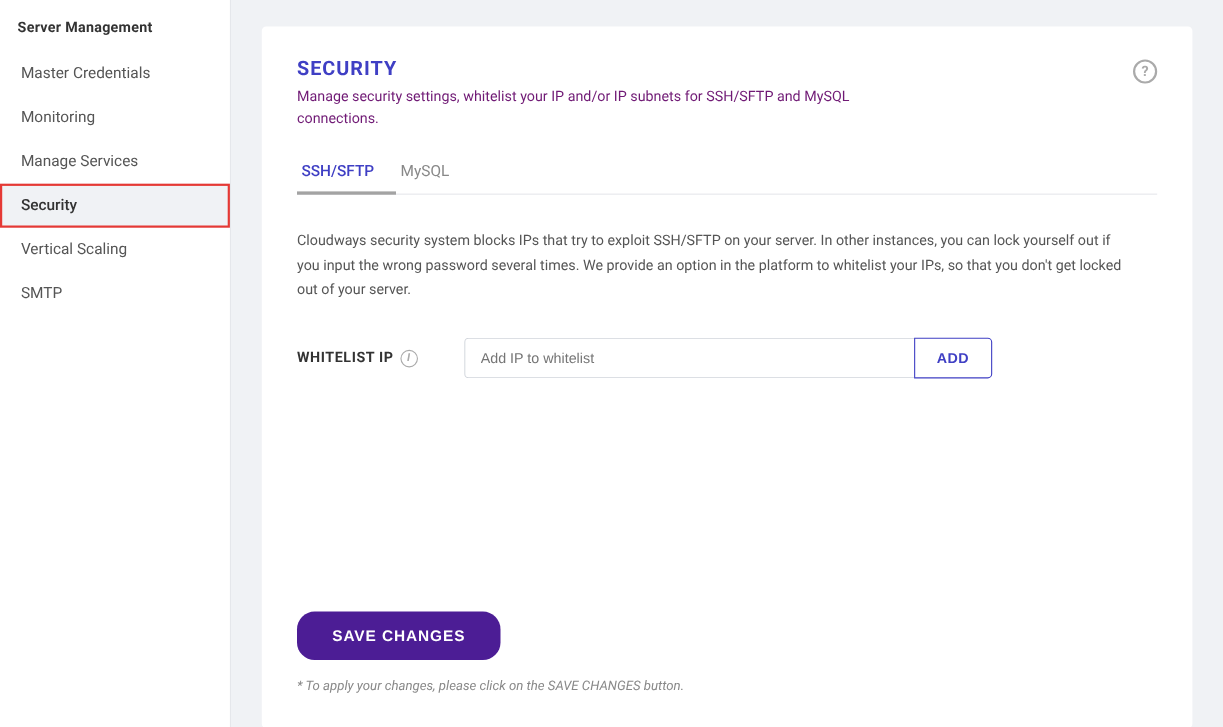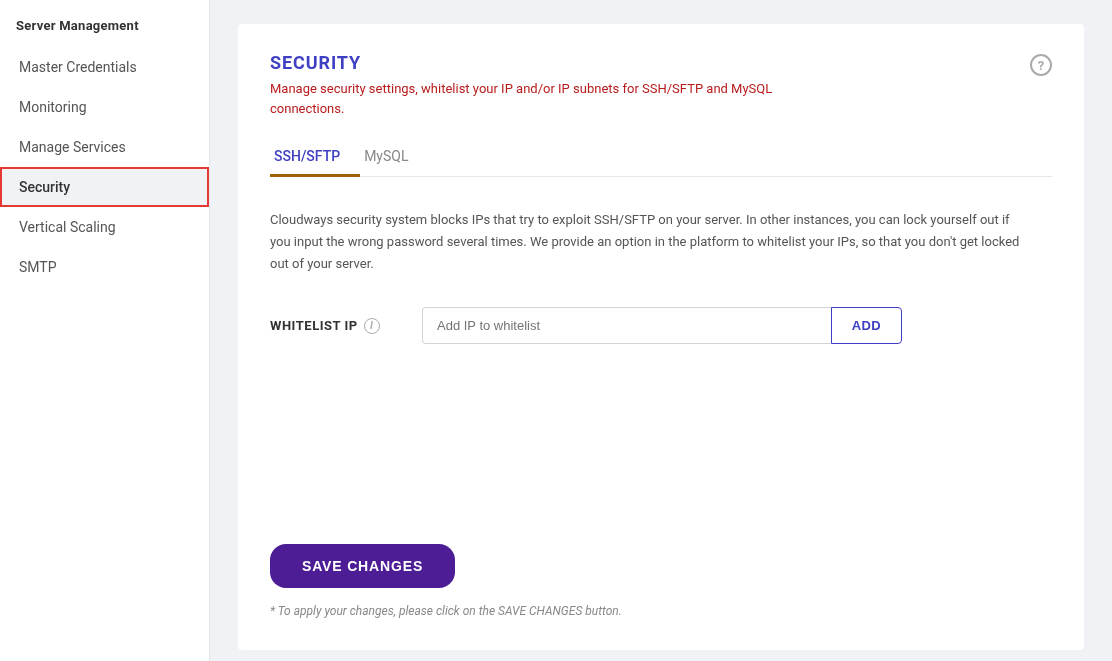--- a/index.html
+++ b/index.html
@@ -69,21 +69,21 @@
     .page-title {
       font-size: 18px;
       font-weight: 700;
       color: #3f3fc4;
       letter-spacing: 0.05em;
       text-transform: uppercase;
       margin-bottom: 6px;
     }
     .page-description {
       font-size: 13px;
-      color: #b91c1c;
+      color: #701a75;
       max-width: 560px;
       line-height: 1.5;
     }
     .help-icon {
       width: 22px;
       height: 22px;
       border-radius: 50%;
       border: 2px solid #aaa;
       display: flex;
       align-items: center;
@@ -107,40 +107,40 @@
       padding: 10px 20px 10px 4px;
       font-size: 14px;
       color: #888;
       cursor: pointer;
       border-bottom: 3px solid transparent;
       margin-bottom: -1px;
       transition: color 0.15s;
     }
     .tab.active {
       color: #3f3fc4;
-      border-bottom: 3px solid #a16207;
+      border-bottom: 3px solid #a3a3a3;
       font-weight: 500;
     }
 
     
     .section-description {
       font-size: 13px;
       color: #555;
       line-height: 1.7;
       margin-bottom: 32px;
       max-width: 760px;
       margin-top: 32px;
     }
 
     
     .whitelist-row {
       display: flex;
       align-items: center;
       gap: 12px;
-      margin-bottom: 20px;
+      margin-bottom: 32px;
     }
     .whitelist-label {
       font-size: 13px;
       font-weight: 700;
       color: #333;
       text-transform: uppercase;
       letter-spacing: 0.04em;
       display: flex;
       align-items: center;
       gap: 6px;

